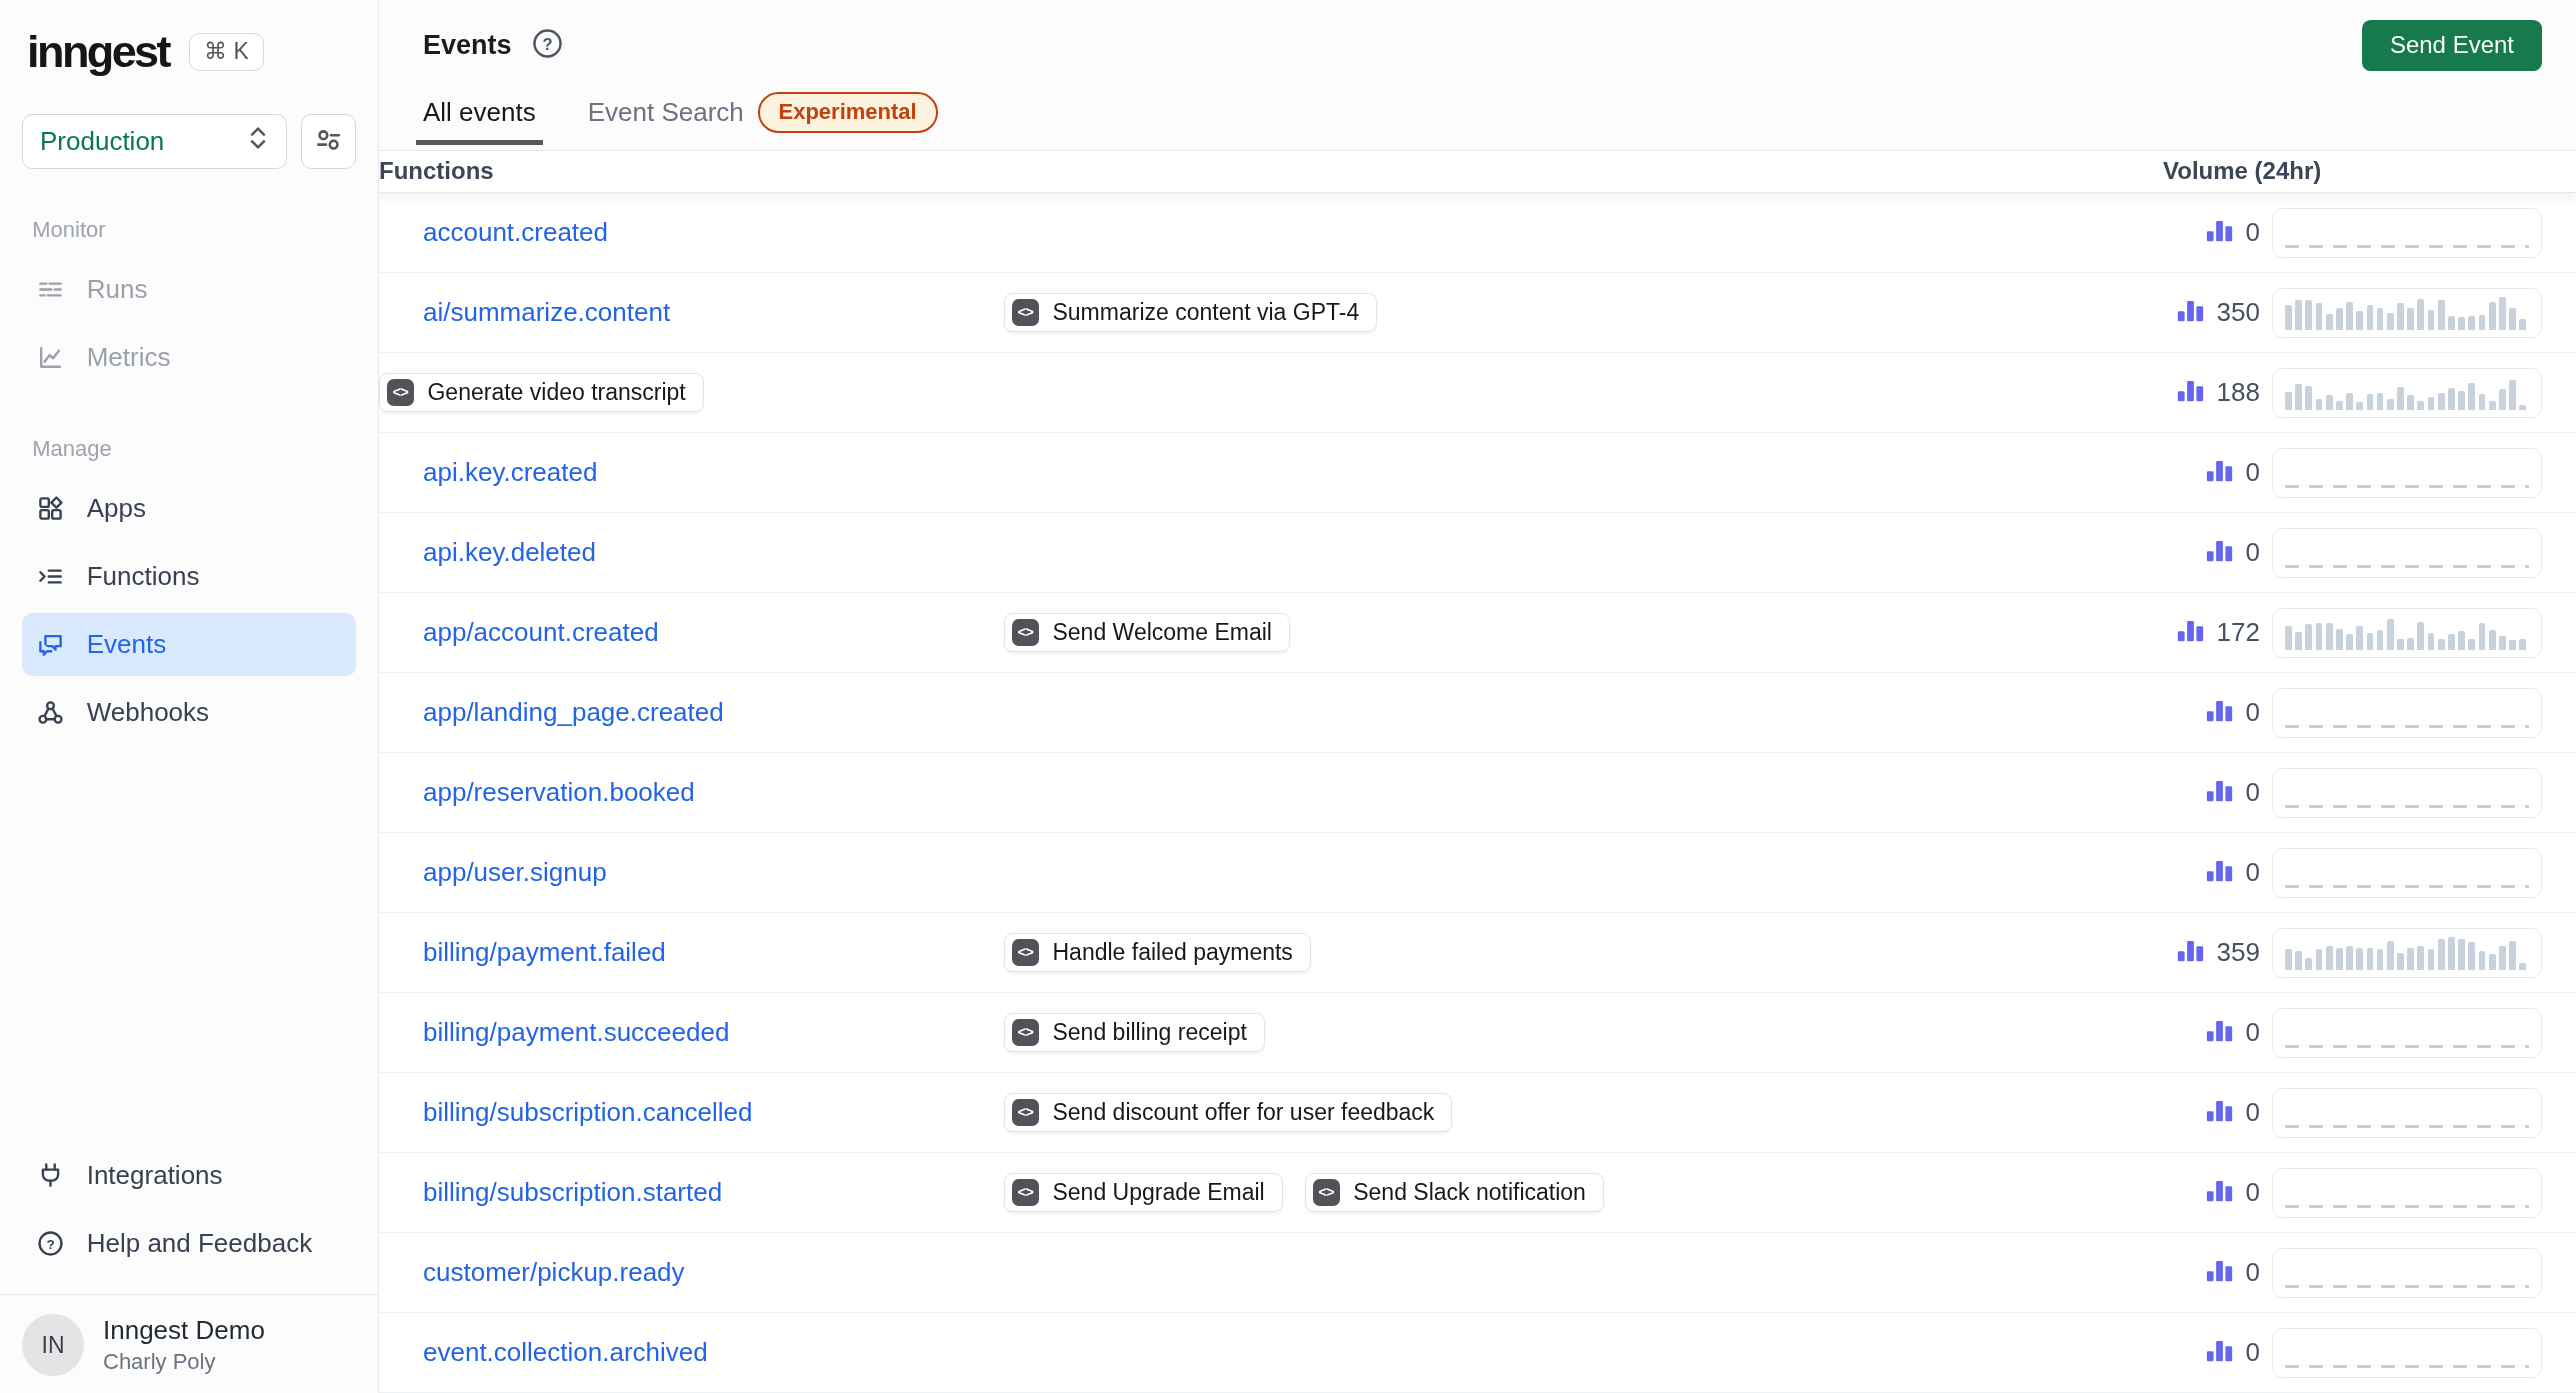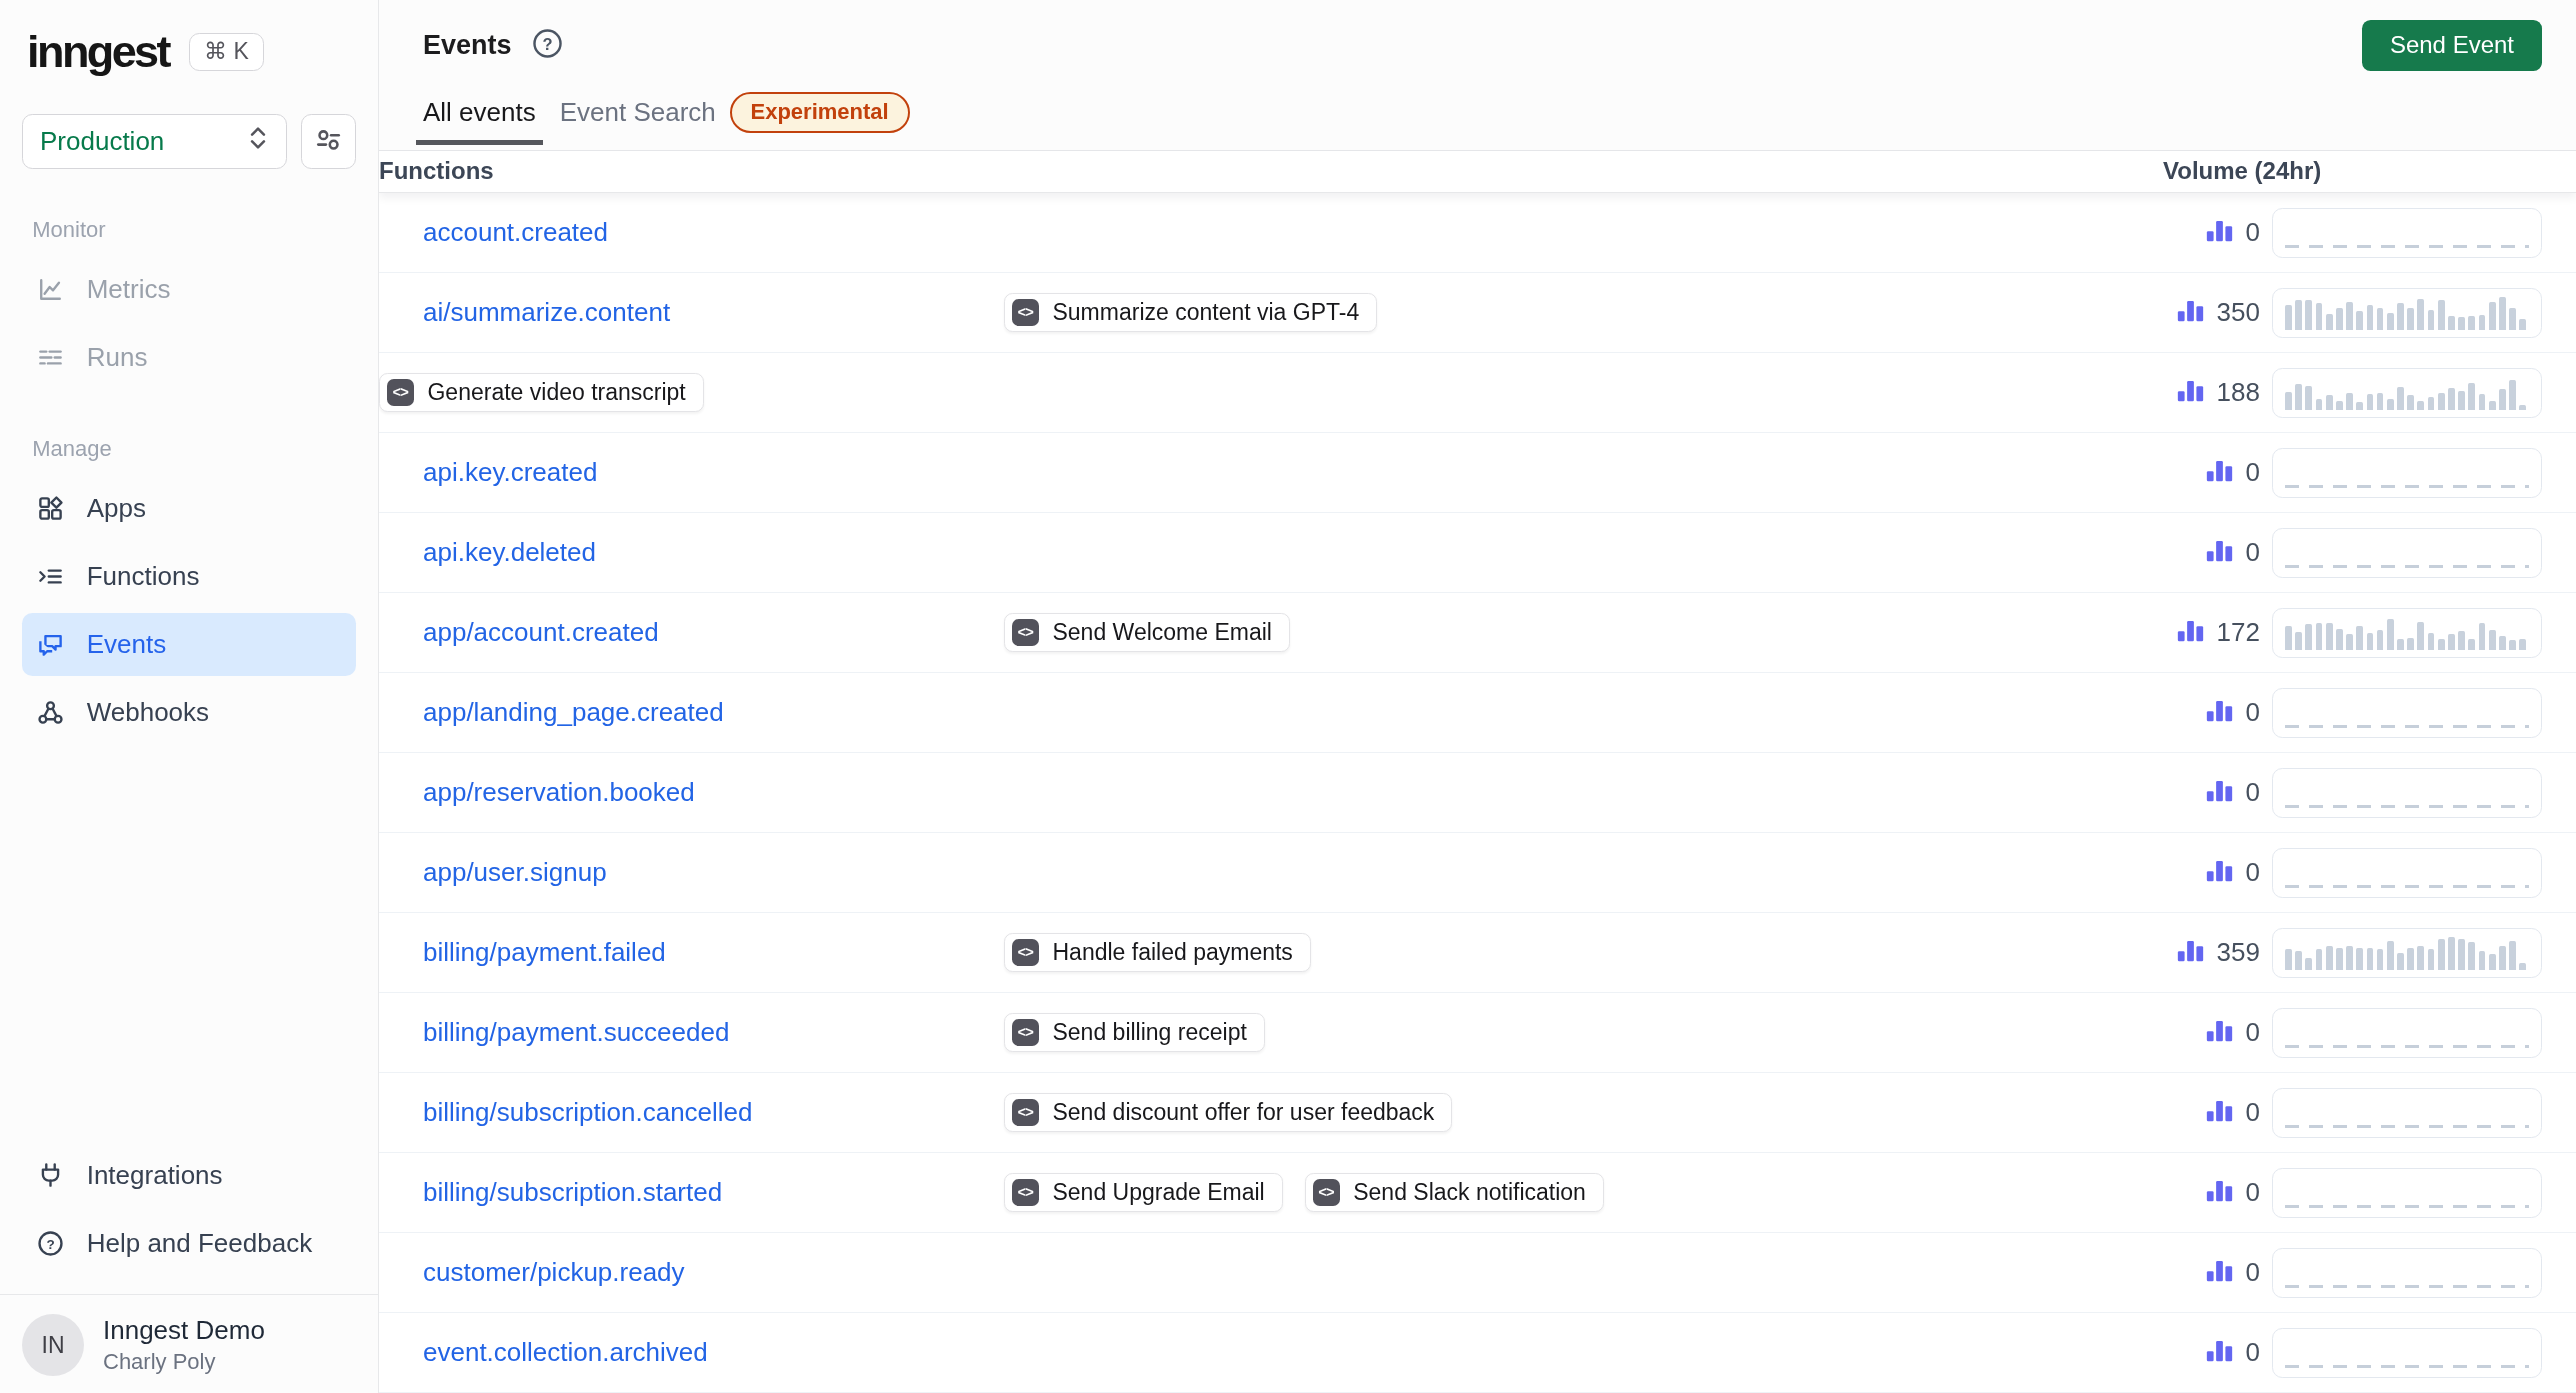--- a/index.html
+++ b/index.html
@@ -36,21 +36,21 @@
   .user-name { font-size:26px; color:#1f2937; }
   .user-sub { font-size:22px; color:#6b7280; margin-top:3.4px; }
 
   
   .main { flex:1; display:flex; flex-direction:column; background:#fcfcfc; min-width:0; }
   .main-header { padding:17px 34px 0 44px; }
   .title-row { display:flex; align-items:center; gap:19px; height:56px; }
   .page-title { font-size:27px; font-weight:600; color:#1c1c1e; }
   .send-btn { margin-left:auto; height:51px; padding:0 28px; background:#167a4c; color:#fff;
               border:none; border-radius:8.6px; font-size:24px; font-family:inherit; cursor:pointer; }
-  .tabs { display:flex; align-items:center; gap:24px; margin-top:19px; }
+  .tabs { display:flex; align-items:center; gap:52px; margin-top:19px; }
   .tab { display:flex; align-items:center; gap:13.7px; font-size:26px; color:#6b7280;
          padding:0 6.8px 17px; margin:0 -6.8px; cursor:pointer; }
   .tab.active { color:#18181b; box-shadow:inset 0 -5.1px 0 #55575c; }
   .badge-exp { font-size:22px; font-weight:600; color:#c2410c; background:#fcf3de;
                border:2.6px solid #c2410c; border-radius:855px; padding:5.1px 19px; line-height:1.2; }
   .tabs-border { border-bottom:1.7px solid #e5e6e9; }
 
   
   .table { flex:1; background:#fff; display:flex; flex-direction:column; overflow:hidden; }
   .thead { display:flex; align-items:center; height:67px; background:#fff; border-bottom:1.7px solid #e7e8ea;
@@ -109,40 +109,40 @@
           </svg>
         </span>
       </div>
     </div>
 
     <nav class="nav">
       <div class="section-label">Monitor</div>
 
       <div class="nav-item muted">
         <span class="ic">
-          <svg width="27" height="27" viewBox="0 0 32 32" fill="none" stroke="#9aa1ab" stroke-width="2.8" stroke-linecap="round" stroke-linejoin="round">
-            <path d="M5 5 V27 H27"></path>
-              <path d="M9 21 L15 13 L19 17 L26 8"></path>
-          </svg>
-        </span>
-        <span>Metrics</span>
-      </div>
-
-      <div class="nav-item muted">
-        <span class="ic">
           <svg width="27" height="27" viewBox="0 0 32 32" fill="none" stroke="#9aa1ab" stroke-width="2.8" stroke-linecap="round">
             <line x1="4" y1="9" x2="11" y2="9"></line>
               <line x1="15" y1="9" x2="28" y2="9"></line>
             <line x1="4" y1="16" x2="17" y2="16"></line>
               <line x1="21" y1="16" x2="28" y2="16"></line>
             <line x1="4" y1="23" x2="9" y2="23"></line>
               <line x1="13" y1="23" x2="28" y2="23"></line>
           </svg>
         </span>
         <span>Runs</span>
+      </div>
+
+      <div class="nav-item muted">
+        <span class="ic">
+          <svg width="27" height="27" viewBox="0 0 32 32" fill="none" stroke="#9aa1ab" stroke-width="2.8" stroke-linecap="round" stroke-linejoin="round">
+            <path d="M5 5 V27 H27"></path>
+              <path d="M9 21 L15 13 L19 17 L26 8"></path>
+          </svg>
+        </span>
+        <span>Metrics</span>
       </div>
 
       <div class="section-label second">Manage</div>
 
       <div class="nav-item">
         <span class="ic">
           <svg width="27" height="27" viewBox="0 0 32 32" fill="none" stroke="#374151" stroke-width="2.8" stroke-linejoin="round">
             <rect x="4" y="4" width="10" height="10" rx="2"></rect>
             <path d="M23 3 L29 9 L23 15 L17 9 Z"></path>
             <rect x="4" y="18" width="10" height="10" rx="2"></rect>

